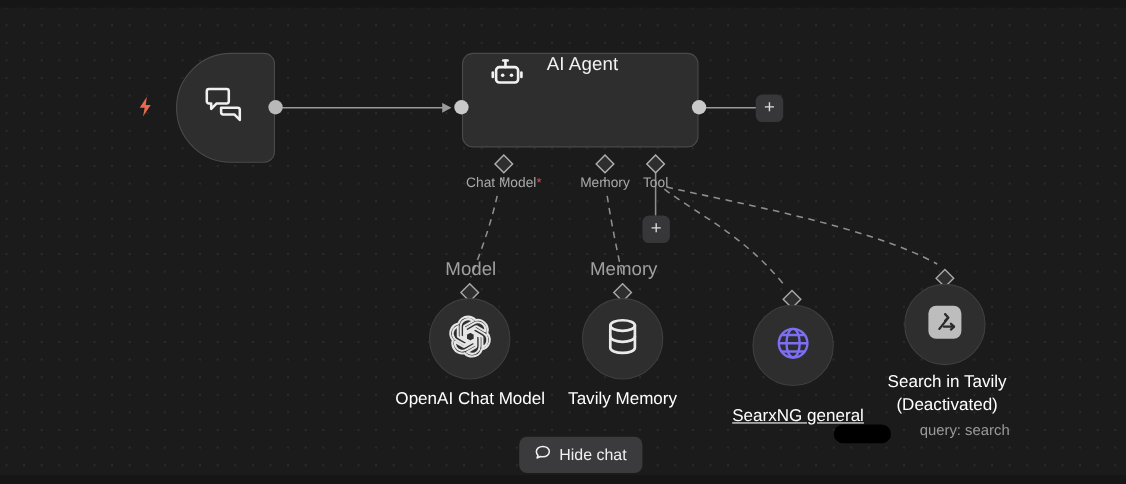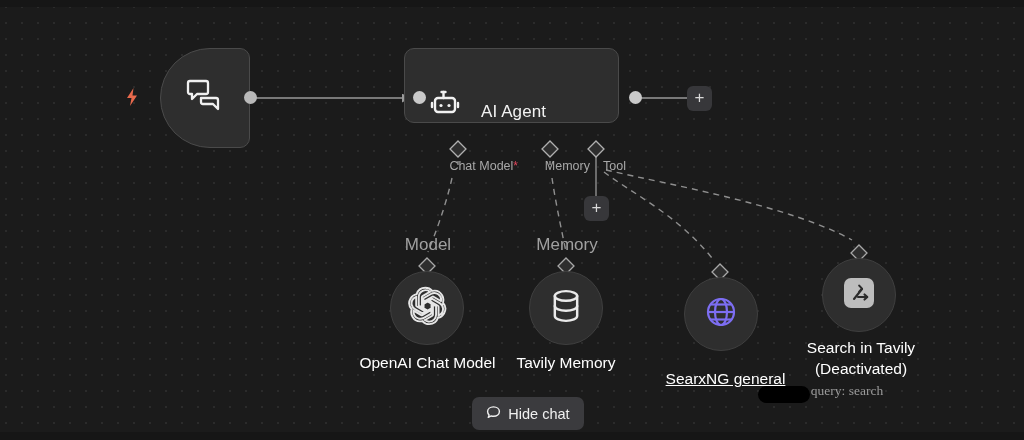--- a/index.html
+++ b/index.html
@@ -46,26 +46,26 @@
   .bolt {
     position: absolute; left: 124px; top: 87px;
     width: 16px; height: 20px;
     color: #e8694c;
     font-size: 19px; line-height: 20px; text-align: center;
   }
 
   
   .agent-node {
     position: absolute;
-    left: 404px; top: 48px;
-    width: 215px; height: 75px;
+    left: 420px; top: 48px;
+    width: 215px; height: 86px;
     background: #2e2e2e;
     border: 1px solid #4a4a4a;
     border-radius: 10px;
-    display: flex; align-items: flex-end;
+    display: flex; align-items: flex-start;
   }
   .agent-icon { margin-left: 22px; width: 36px; height: 36px; flex: none; }
   .agent-title {
     margin-left: 18px;
     color: #f2f2f2;
     font-size: 17px;
     letter-spacing: .1px;
   }
 
   
@@ -105,21 +105,21 @@
     font-size: 13.5px;
     text-align: center;
     white-space: nowrap;
   }
 
   
   .port-label {
     position: absolute;
     color: #a8a8a8;
     font-size: 12.5px;
-    text-align: right;
+    text-align: center;
     white-space: nowrap;
   }
   .req-star { color: #e0455a; font-size: 12px; }
 
   
   .edge-label {
     position: absolute;
     color: #a0a0a0;
     font-size: 17px;
     text-align: center;
@@ -308,21 +308,21 @@
           <path d="M13 24 L21 14"></path>
           <path d="M17 22 L26 22"></path>
           <path d="M18.2 10.6 L21 13.6 L18.2 16.6"></path>
           <path d="M23.5 19.4 L26.3 22 L23.5 24.6"></path>
         </g>
       </svg>
     </span>
   </div>
   <div class="caption" style="left:785px; top:337px; width:152px;">Search in Tavily
 (Deactivated)</div>
-  <div class="subcaption" style="left:772px; top:383px; width:150px;font-family:Liberation Serif, serif;">query: search</div>
+  <div class="subcaption" style="left:802px; top:383px; width:150px;">query: search</div>
 
   <div class="hide-chat">
     <span>
       <svg width="15" height="15" viewBox="0 0 16 16" fill="none" stroke="#f0f0f0" stroke-width="1.5" stroke-linejoin="round">
         <path d="M8 2 C11.6 2 14.3 4.2 14.3 7 C14.3 9.8 11.6 12 8 12
                  C7.1 12 6.3 11.9 5.6 11.7 L2.4 13.2 L3.3 10.6
                  C2.2 9.6 1.7 8.4 1.7 7 C1.7 4.2 4.4 2 8 2 Z"></path>
       </svg>
     </span>
     <span>Hide chat</span>

